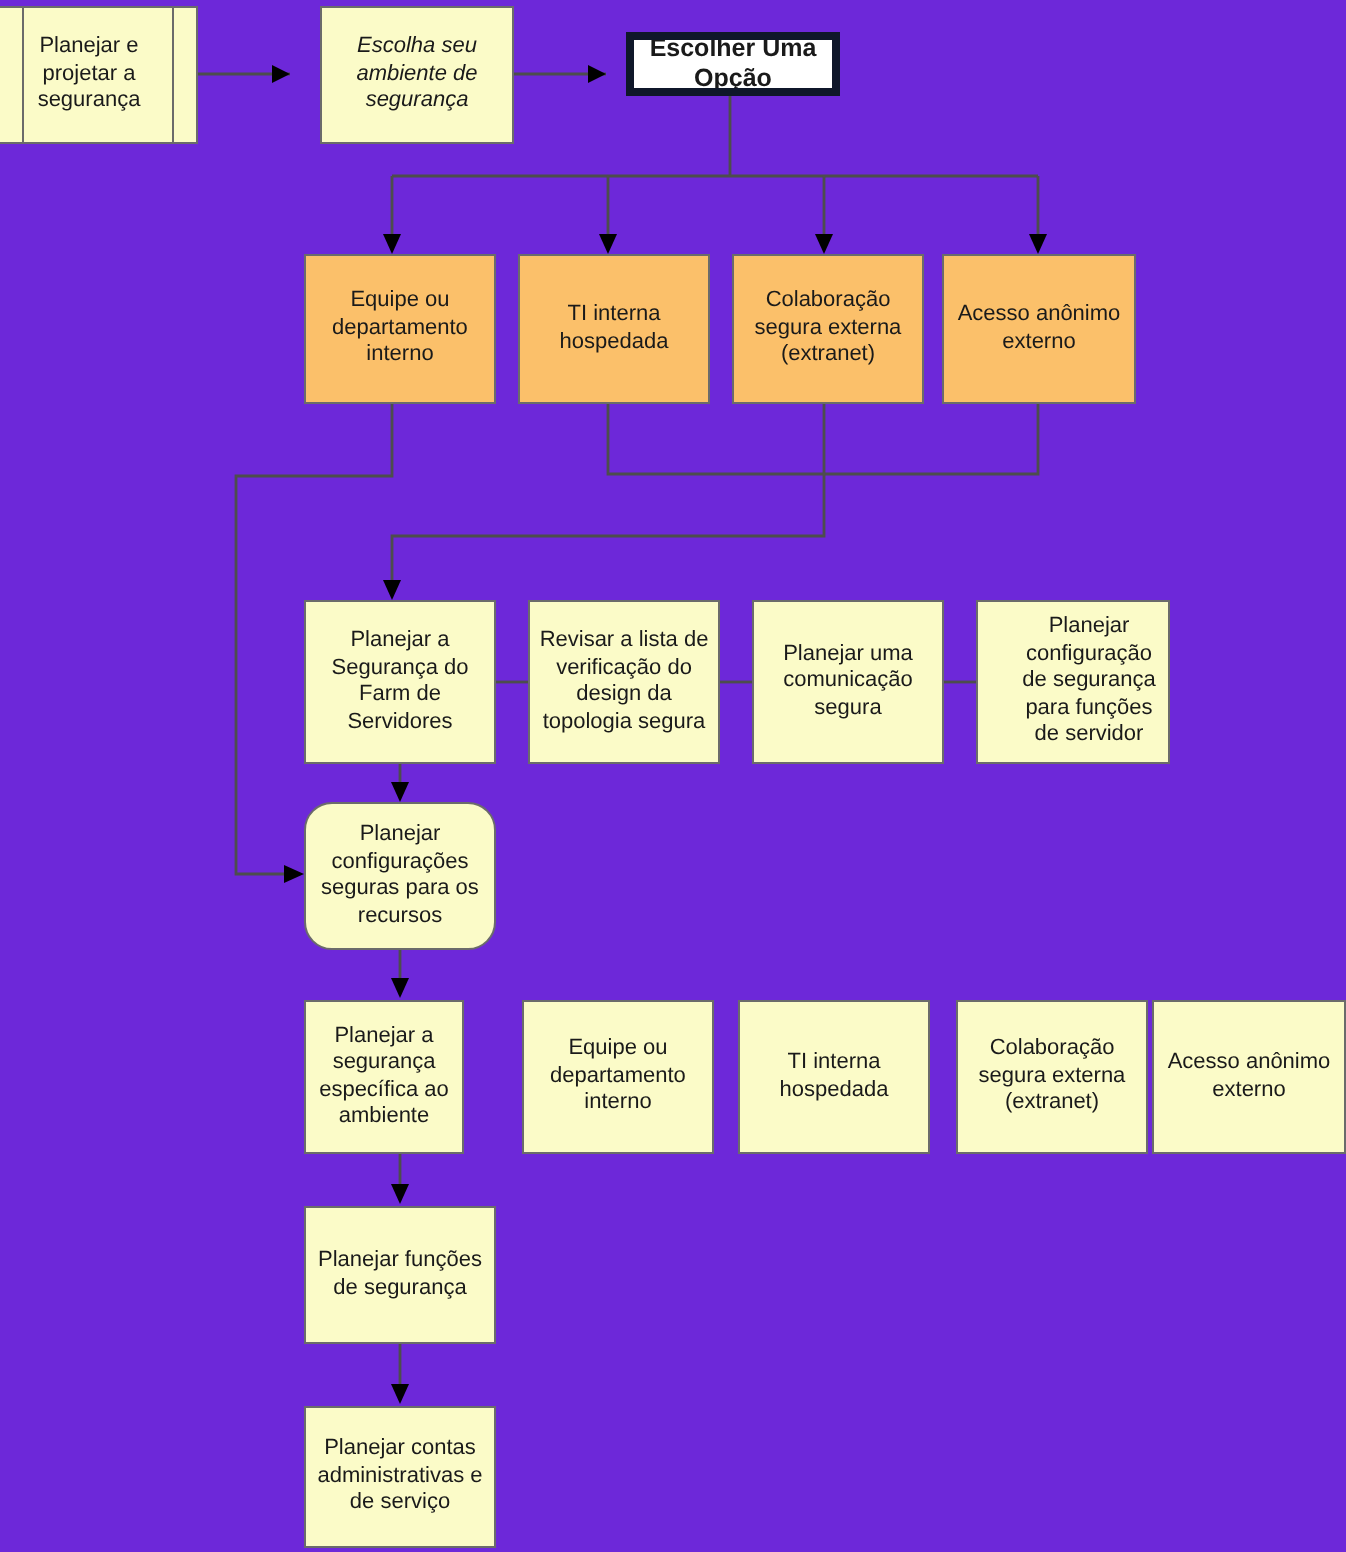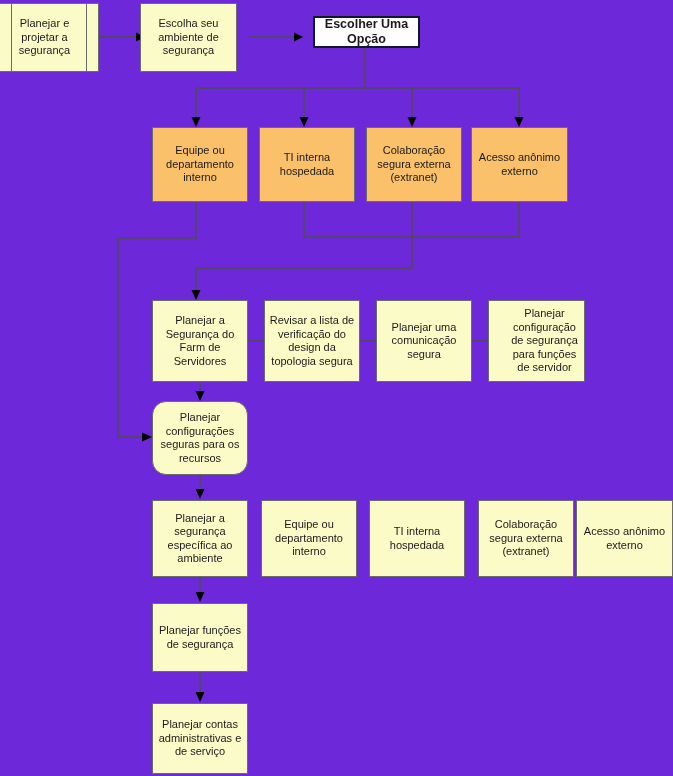--- a/index.html
+++ b/index.html
@@ -24,21 +24,21 @@
     text-align: center;
     font-size: 11px;
     line-height: 13.5px;
     color: #1a1a1a;
     border: 1px solid #6b6b6b;
     padding: 2px 4px;
     overflow: hidden;
   }
   .node.yellow { background: #fbfbc8; }
   .node.orange { background: #fbc06a; }
-  .node.white  { background: #ffffff; border: 2px solid #0f172a; font-weight: bold; font-size: 12.5px; line-height: 15px; }
+  .node.white  { background: #ffffff; border: 4px solid #0f172a; font-weight: bold; font-size: 12.5px; line-height: 15px; }
   .node.predef { background: #fbfbc8; }
   .predef-bar {
     position: absolute;
     top: 0;
     bottom: 0;
     width: 1px;
     background: #6b6b6b;
   }
   svg.links {
     position: absolute;
@@ -105,21 +105,21 @@
     <line x1="200" y1="672" x2="200" y2="695"></line>
     <polygon class="arrow-head" points="200,702 195.5,692 204.5,692"></polygon>
   </svg>
 
   <div class="node predef" style="left:-10px; top:3px; width:109px; height:69px;">
     <span class="predef-bar" style="left:20px;"></span>
     <span class="predef-bar" style="right:11px;"></span>
     <span style="padding:0 14px;">Planejar e projetar a segurança</span>
   </div>
 
-  <div class="node yellow" style="left:140px; top:3px; width:97px; height:69px;">
+  <div class="node yellow" style="left:160px; top:3px; width:97px; height:69px;font-style:italic;">
     <span>Escolha seu ambiente de segurança</span>
   </div>
 
   <div class="node white" style="left:313px; top:16px; width:107px; height:32px;">
     <span>Escolher Uma Opção</span>
   </div>
 
   <div class="node orange" style="left:152px; top:127px; width:96px; height:75px;">
     <span>Equipe ou departamento interno</span>
   </div>
@@ -143,21 +143,21 @@
     <span>Planejar uma comunicação segura</span>
   </div>
   <div class="node yellow" style="left:488px; top:300px; width:97px; height:82px;padding-left:20px;">
     <span>Planejar configuração de segurança para funções de servidor</span>
   </div>
 
   <div class="node yellow" style="left:152px; top:401px; width:96px; height:74px;border-radius:14px;">
     <span>Planejar configurações seguras para os recursos</span>
   </div>
 
-  <div class="node yellow" style="left:152px; top:500px; width:96px; height:77px;">
+  <div class="node yellow" style="left:152px; top:500px; width:80px; height:77px;">
     <span>Planejar a segurança específica ao ambiente</span>
   </div>
   <div class="node yellow" style="left:261px; top:500px; width:96px; height:77px;">
     <span>Equipe ou departamento interno</span>
   </div>
   <div class="node yellow" style="left:369px; top:500px; width:96px; height:77px;">
     <span>TI interna hospedada</span>
   </div>
   <div class="node yellow" style="left:478px; top:500px; width:96px; height:77px;">
     <span>Colaboração segura externa (extranet)</span>

